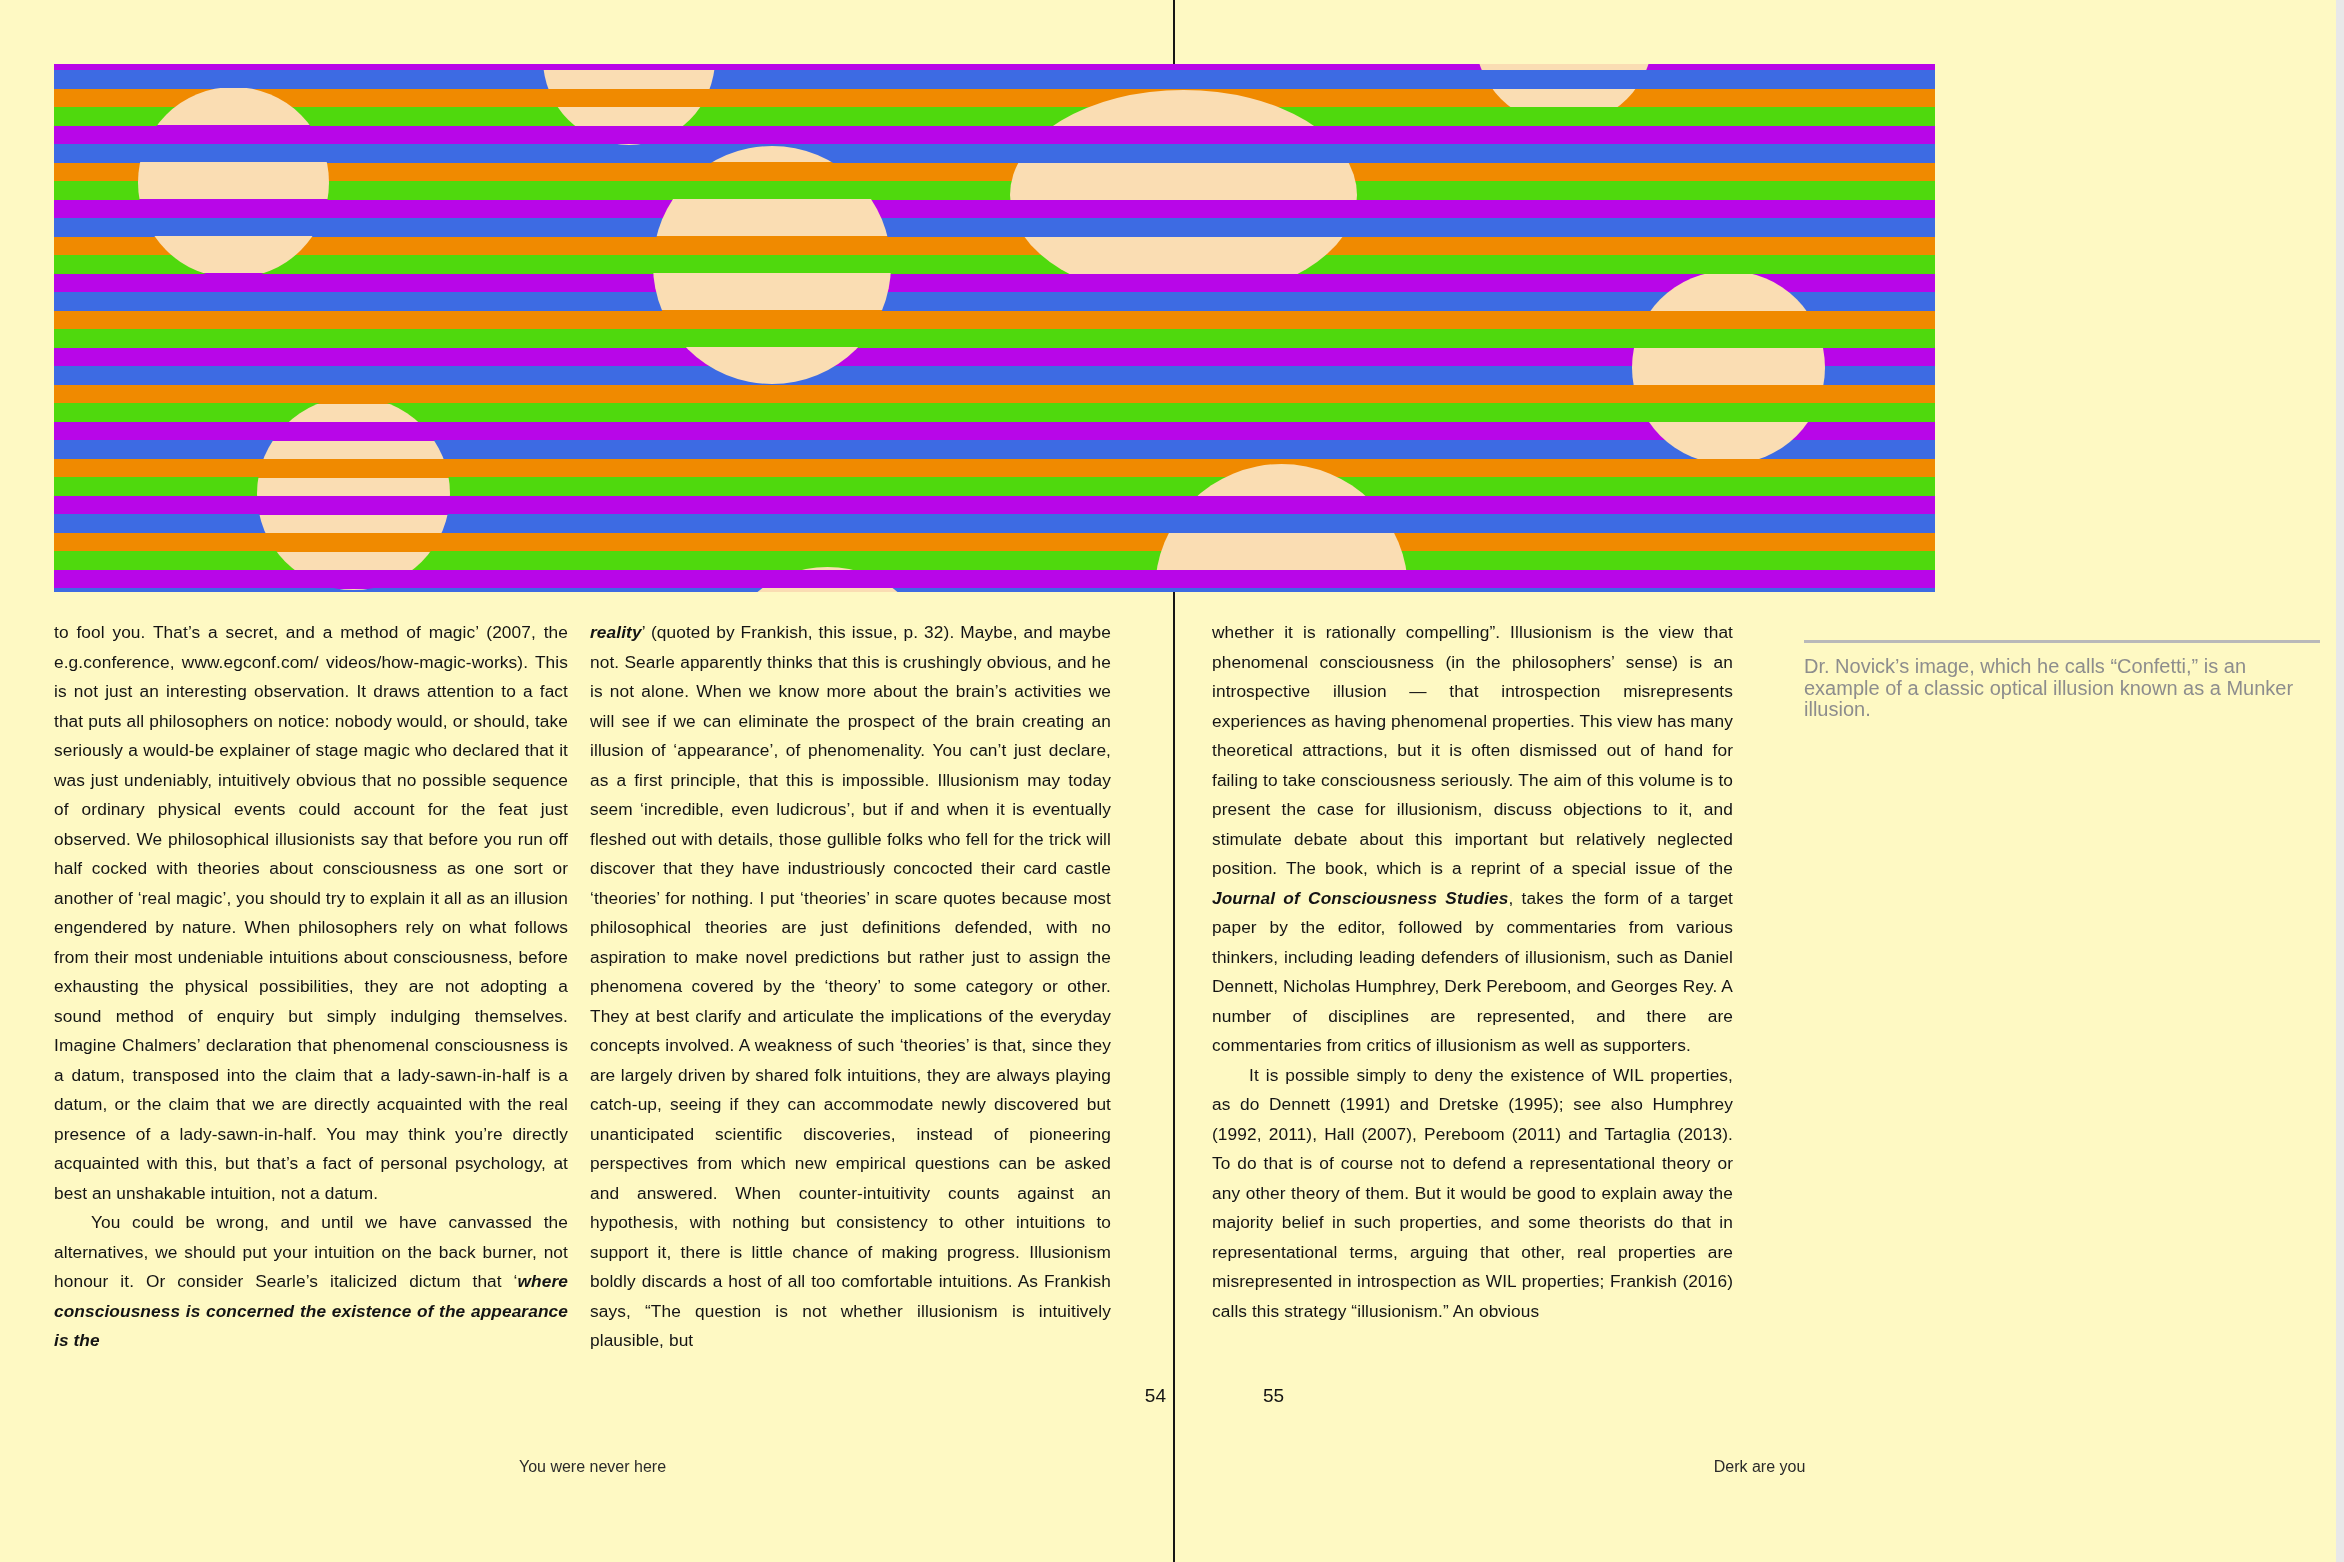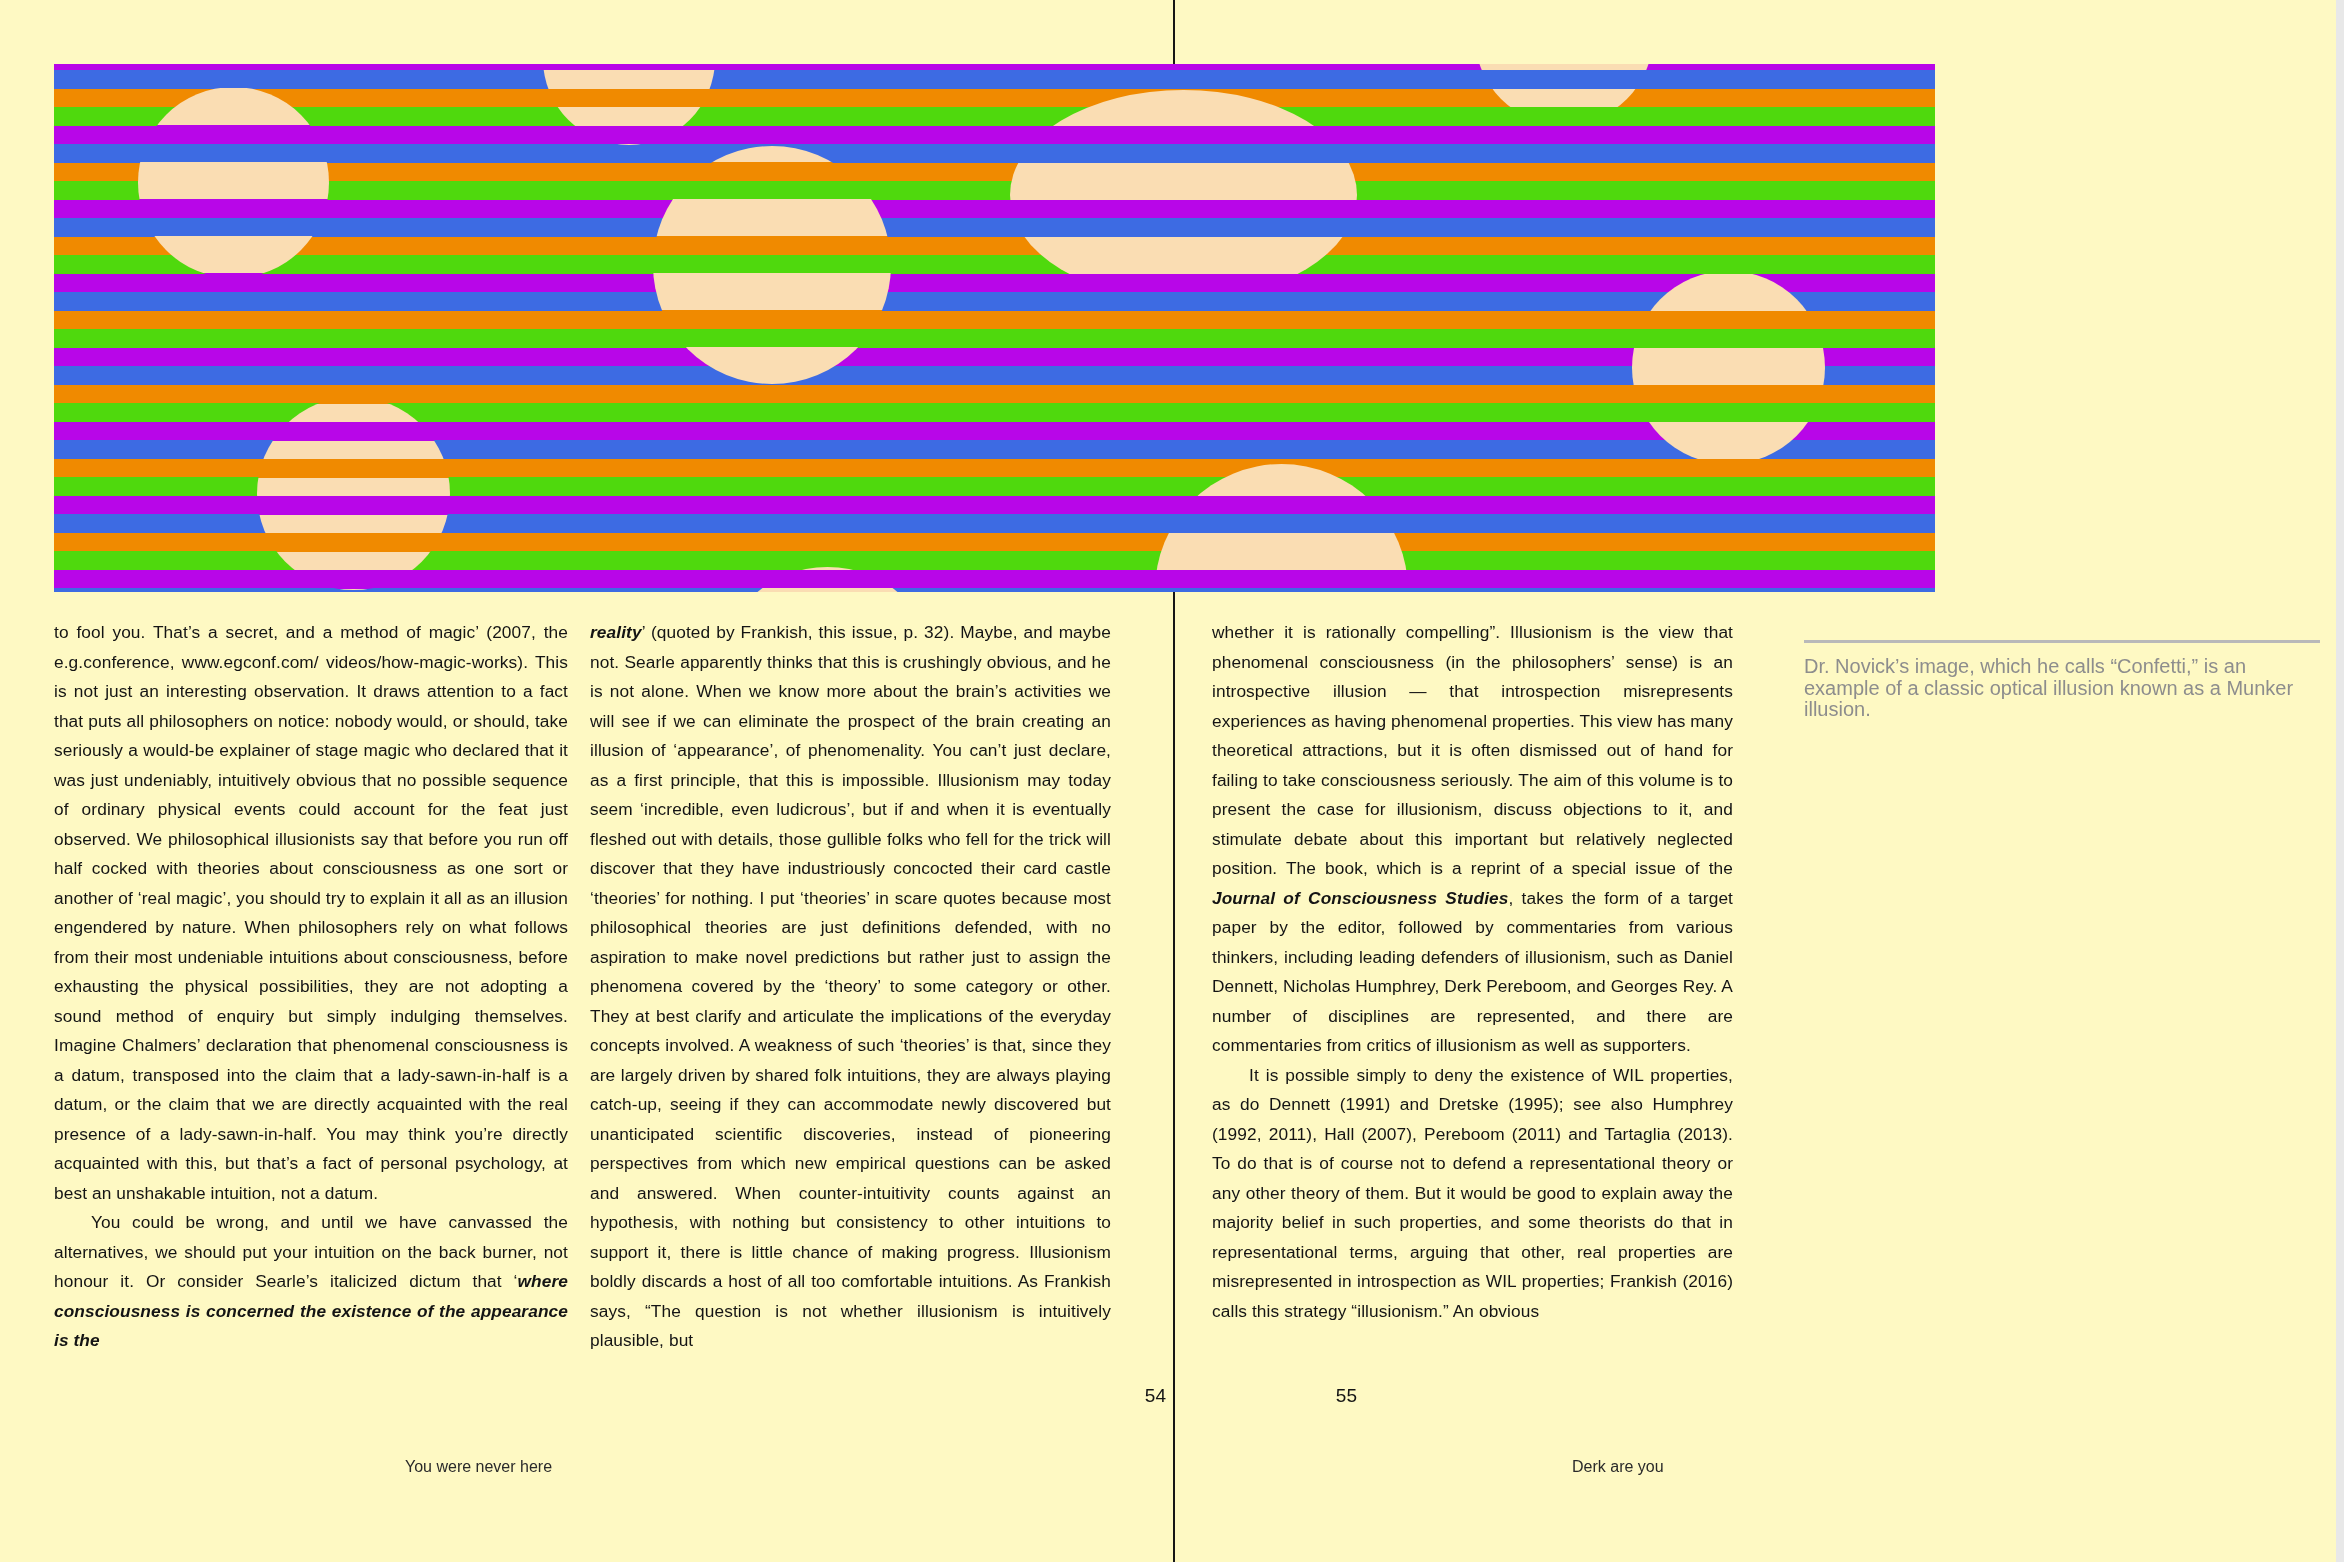--- a/index.html
+++ b/index.html
@@ -38,24 +38,24 @@
     background:#b9b9b9;
   }
   .caption{
     position:absolute;left:1804px;top:656px;width:516px;
     font-size:20px;line-height:21.5px;color:#8d8d8d;text-align:left;
   }
   .pagenum{
     position:absolute;top:1385px;font-size:19px;color:#141414;
   }
   #pn-left{left:1072px;width:94px;text-align:right;}
-  #pn-right{left:1263px;width:94px;text-align:right;}
+  #pn-right{left:1263px;width:94px;text-align:left;}
   .running-foot{
     position:absolute;top:1458px;width:375px;
-    font-size:16px;color:#2a2a2a;
+    font-size:16px;color:#2a2a2a;text-align:center;
   }
   #foot-left{left:405px;}
   #foot-right{left:1572px;}
 </style>
 </head>
 <body>
 
 <div class="page">
 
   <div class="divider"></div>

